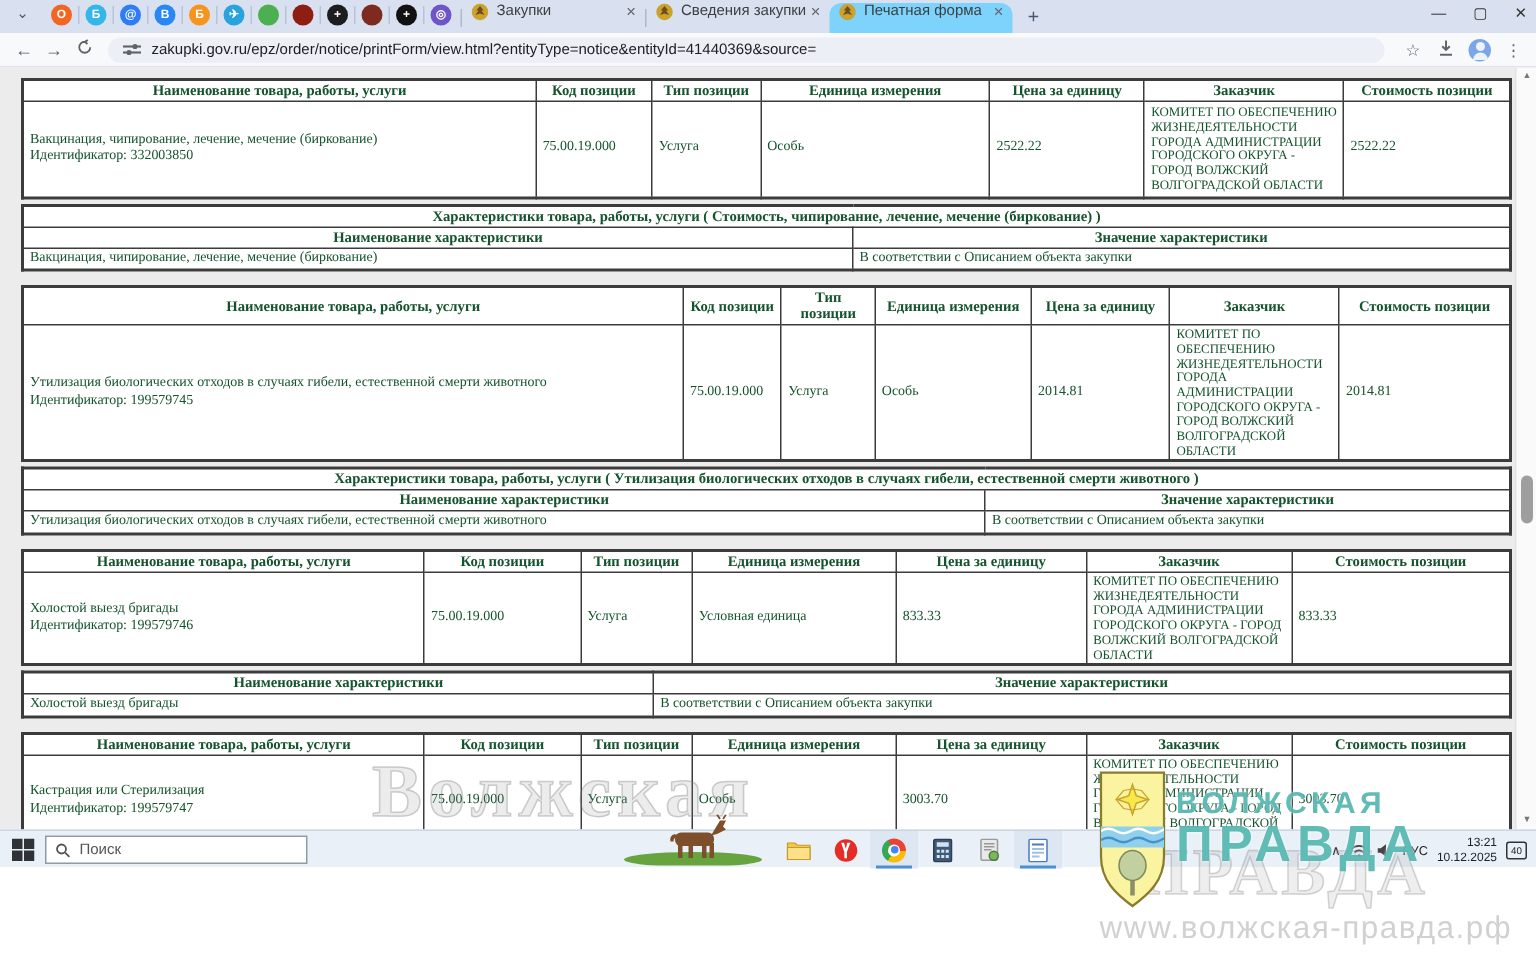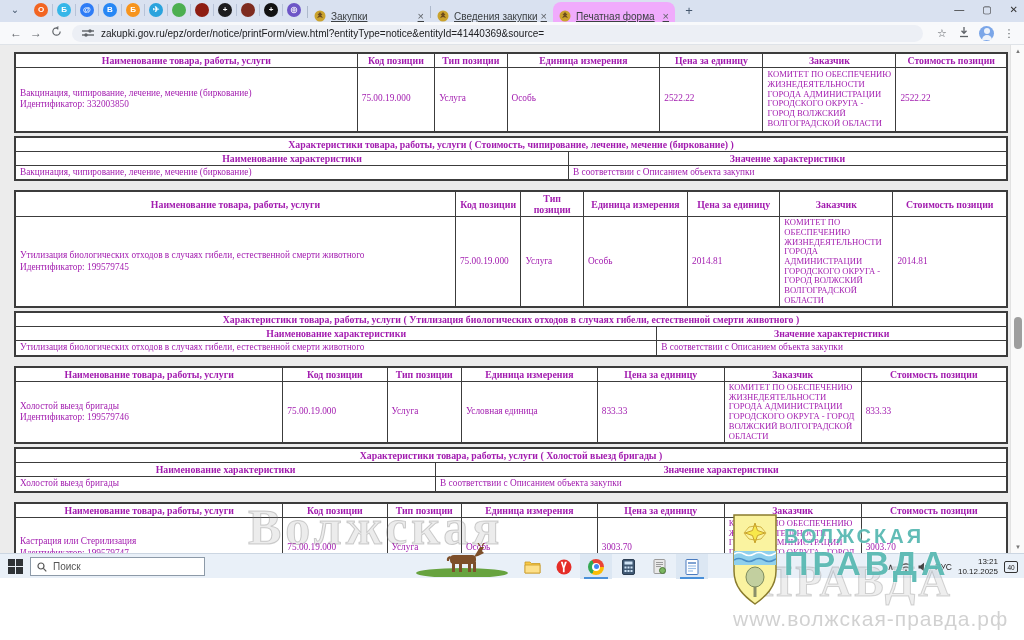--- a/index.html
+++ b/index.html
@@ -5,22 +5,22 @@
   * { margin:0; padding:0; box-sizing:border-box; }
   html,body { width:1024px; height:640px; overflow:hidden; font-family:"Liberation Sans", sans-serif; background:#fff; }
   .screen { position:relative; width:1024px; height:640px; background:#fff; overflow:hidden; }
 
   
   .tabstrip { position:absolute; left:0; top:0; width:1024px; height:22px; background:#d9e1f0; display:flex; align-items:flex-end; }
   .tabsearch { width:22px; height:18px; margin:0 2px 2px 4px; border-radius:4px; color:#45576e; font-size:10px; line-height:16px; text-align:center; }
   .pins { display:flex; align-items:center; height:22px; padding:0 2px; }
   .pin { width:14px; height:14px; border-radius:50%; margin:0 4px 3px 4px; font-size:8px; font-weight:bold; line-height:14px; text-align:center; color:#fff; flex:0 0 auto; }
   .pinsep { width:1px; height:12px; background:#b8c3d8; margin-bottom:3px; }
-  .tab { position:relative; width:122px; height:20px; display:flex; align-items:flex-end; padding:0 6px; border-radius:8px 8px 0 0; color:#3c4043;text-decoration:underline; }
-  .tab.active { background:#f0abfc; }
+  .tab { position:relative; width:122px; height:20px; display:flex; align-items:flex-start; padding:0 6px; border-radius:8px 8px 0 0; color:#3c4043; }
+  .tab.active { background:#7dd3fc; }
   .tab .fav { width:12px; height:12px; margin-right:5px; flex:0 0 auto; }
   .tab .lbl { font-size:10px; white-space:nowrap; overflow:hidden; flex:1 1 auto; }
   .tab .x { font-size:11px; color:#5f6368; margin-left:4px; flex:0 0 auto; }
   .tabdiv { width:1px; height:12px; background:#aeb9cc; margin-bottom:4px; }
   .newtab { width:20px; height:20px; font-size:13px; color:#45576e; text-align:center; line-height:18px; margin-left:4px; }
   .wincontrols { position:absolute; right:6px; top:0; height:18px; display:flex; gap:18px; align-items:center; color:#333; font-size:10px; }
   .wincontrols span { cursor:default; }
 
   
   .toolbar { position:absolute; left:0; top:22px; width:1024px; height:23px; background:#f8f9fb; border-bottom:1px solid #dfe3e8; display:flex; align-items:center; }
@@ -30,21 +30,21 @@
   .url { font-size:10px; color:#202124; white-space:nowrap; overflow:hidden; }
   .tb-ico { width:22px; text-align:center; color:#5f6368; font-size:11px; flex:0 0 auto; }
   .avatar { width:15px; height:15px; border-radius:50%; background:#7ba6e8; position:relative; margin:0 4px; flex:0 0 auto; }
   .avatar:before { content:""; position:absolute; left:4.5px; top:2.5px; width:6px; height:6px; border-radius:50%; background:#eef3fb; }
   .avatar:after { content:""; position:absolute; left:2.5px; top:9px; width:10px; height:5px; border-radius:5px 5px 0 0; background:#eef3fb; }
 
   
   .page { position:absolute; left:0; top:45px; width:1024px; height:508px; background:#ececec; overflow:hidden; }
   .doc { position:absolute; left:14px; top:7px; width:994px; }
 
-  table { border-collapse:collapse; width:100%; background:#fff; table-layout:fixed; font-family:"Liberation Serif", serif; color:#a21caf; }
+  table { border-collapse:collapse; width:100%; background:#fff; table-layout:fixed; font-family:"Liberation Serif", serif; color:#14532d; }
   table, td, th { border:1px solid #3c3c3c; }
   table { border-width:2px; }
   th { font-size:9.8px; font-weight:bold; text-align:center; padding:1px 3px; height:13px; }
   td { font-size:9.3px; padding:1px 4px; vertical-align:middle; line-height:1.25; }
   td.ctr { }
   td.cust { font-size:8.6px; line-height:1.13; }
   .main-table { margin-bottom:3px; }
   .char-table { margin-bottom:9px; }
   .char-table th { height:12px; }
   .char-table td { height:13px; }
@@ -320,23 +320,20 @@
           <td class="ctr">833.33</td>
         </tr>
       </tbody>
         </table>
       <table class="char-table">
         <colgroup>
             <col style="width:42.4%">
             <col style="width:57.6%">
           </colgroup>
         <tbody>
-            <tr>
-              <th colspan="2">Характеристики товара, работы, услуги ( Холостой выезд бригады )</th>
-            </tr>
         <tr>
           <th>Наименование характеристики</th>
           <th>Значение характеристики</th>
         </tr>
         <tr>
           <td>Холостой выезд бригады</td>
           <td>В соответствии с Описанием объекта закупки</td>
         </tr>
       </tbody>
         </table>

